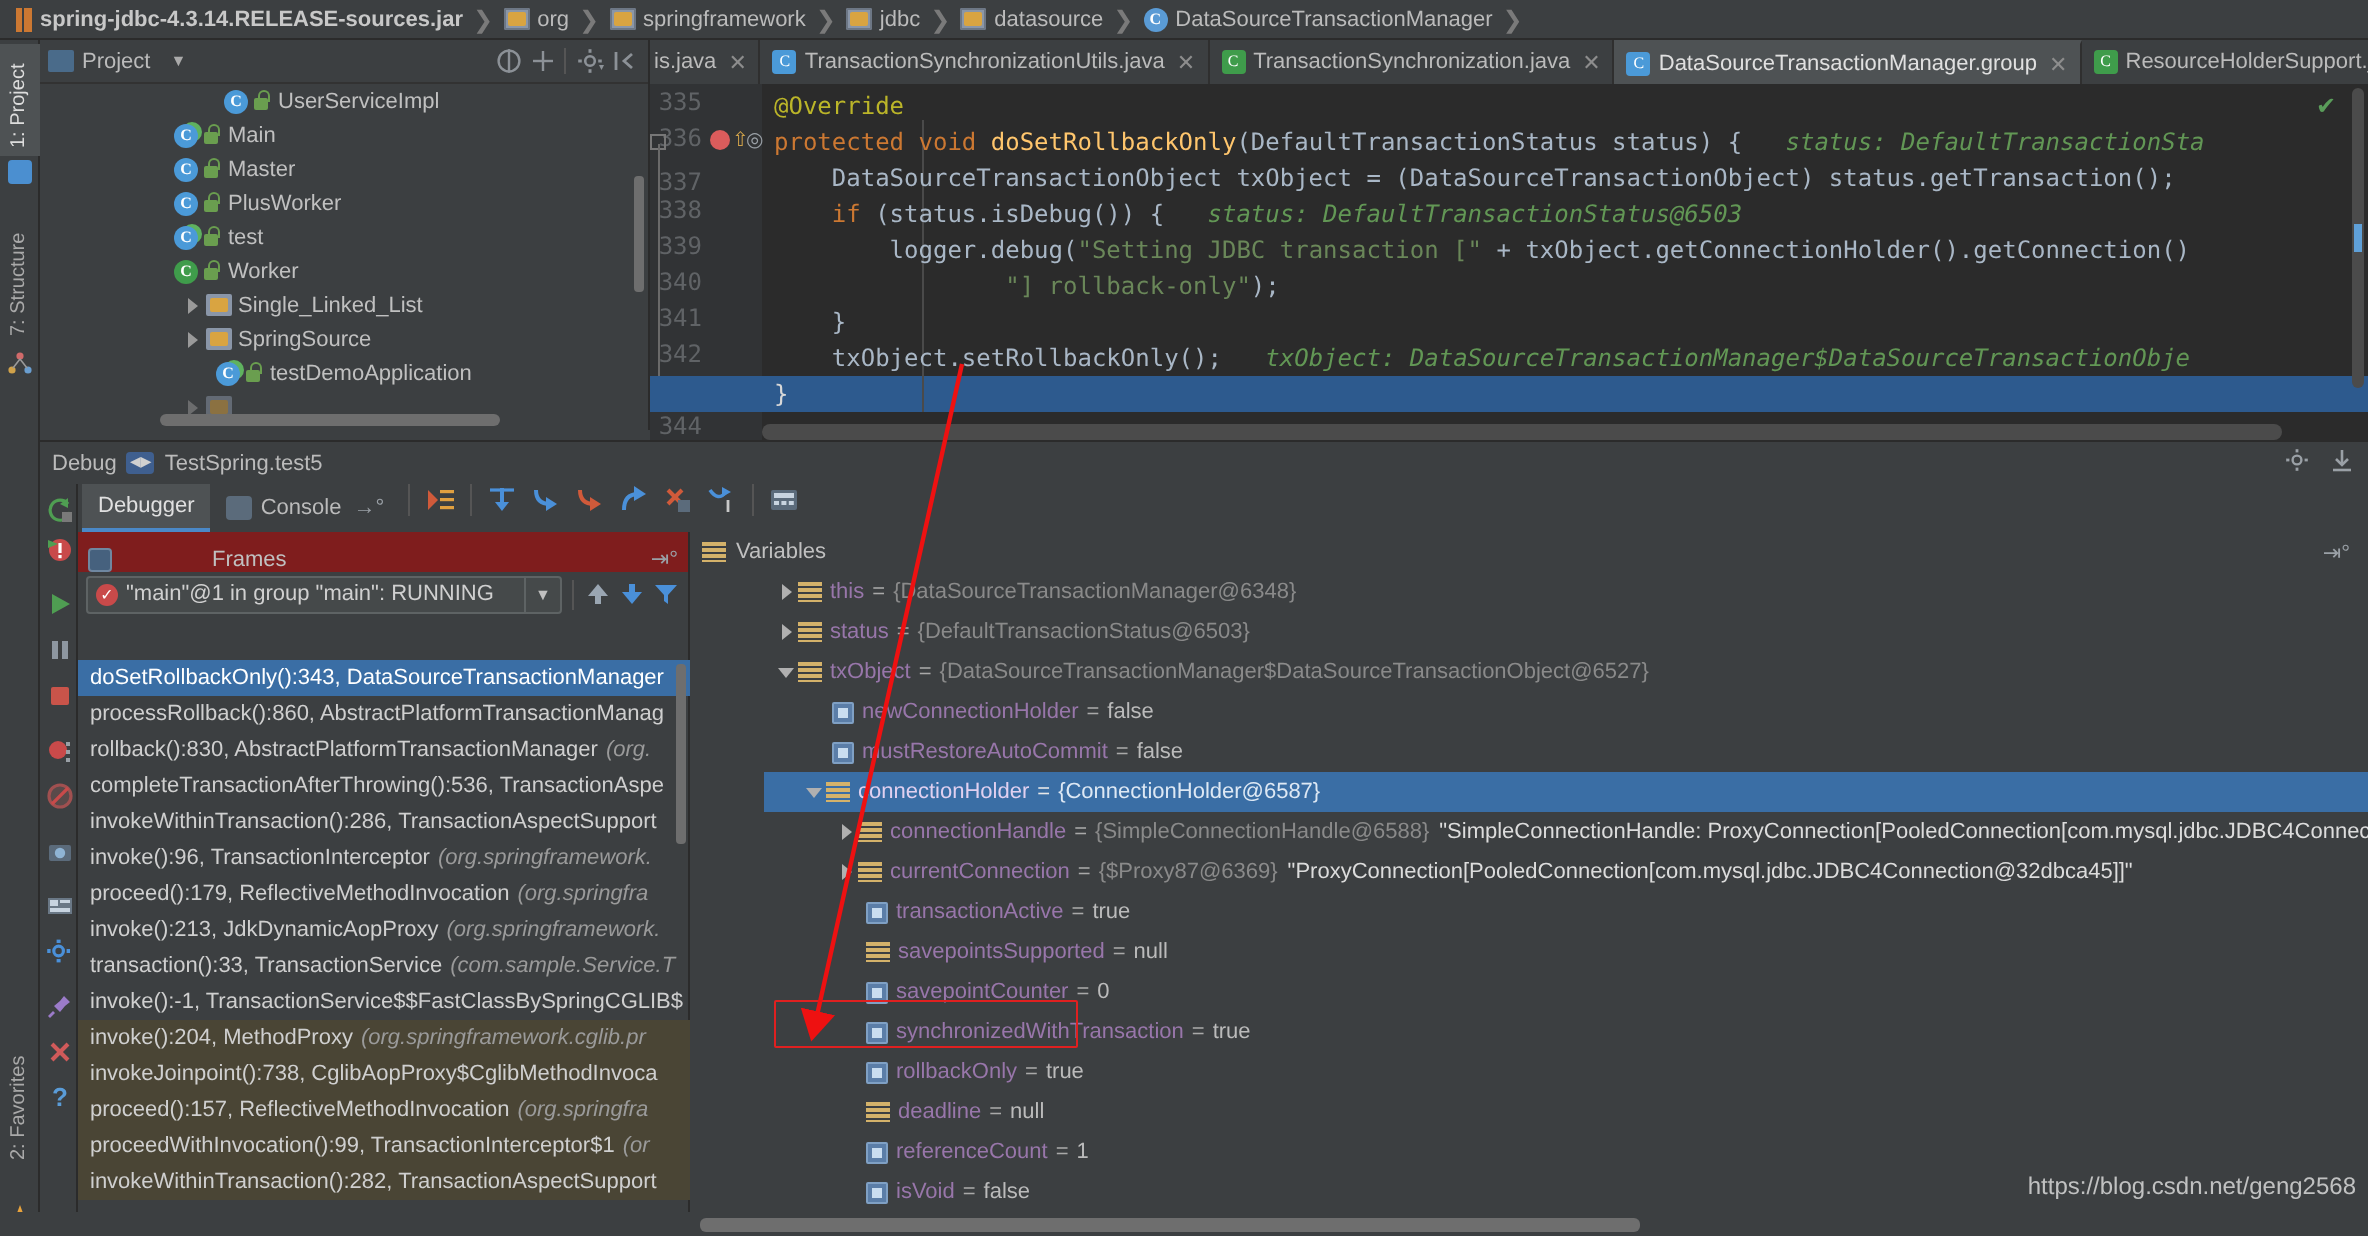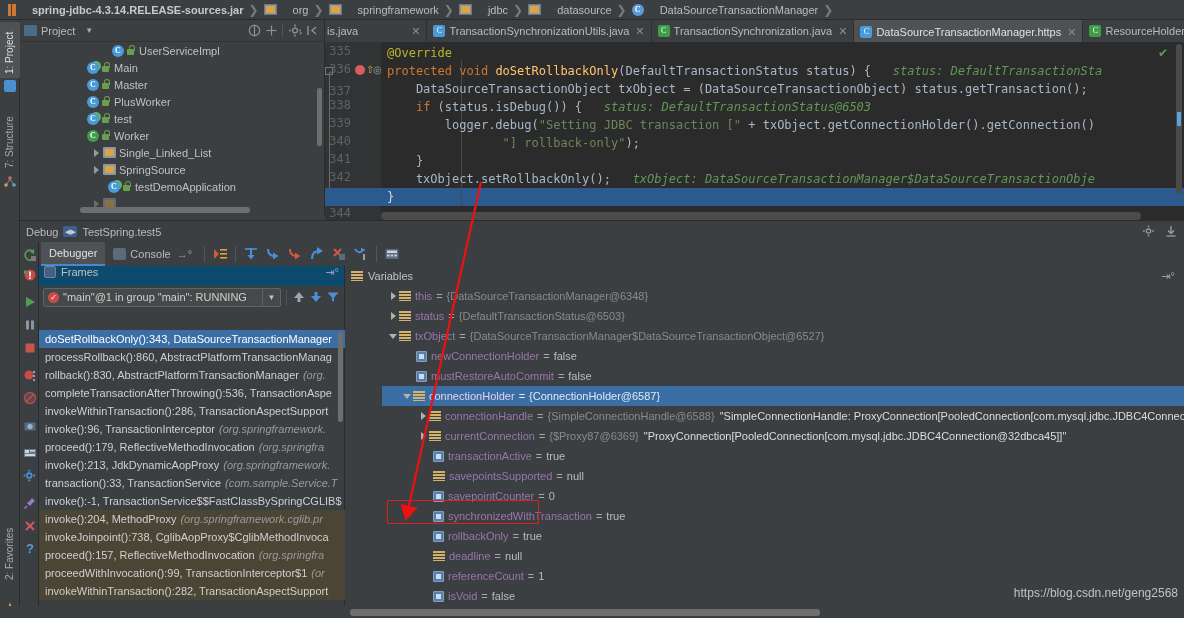--- a/index.html
+++ b/index.html
@@ -12,21 +12,21 @@
   }
   #root { position:relative; width:1184px; height:618px; }
 
   
   .breadcrumb-bar{
     position:absolute; left:0; top:0; width:1184px; height:20px;
     background:#3c3f41; display:flex; align-items:center;
     padding-left:4px; border-bottom:1px solid #2b2b2b;
   }
   .bc-item{ display:flex; align-items:center; height:20px; padding:0 4px;
-    font-size:11px; color:#bbbbbb; white-space:nowrap;gap:12px; }
+    font-size:11px; color:#bbbbbb; white-space:nowrap; }
   .bc-item.first{ font-weight:bold; color:#c8c8c8; }
   .bc-sep{ color:#7a7a7a; font-size:12px; padding:0 1px; }
   .ic{ display:inline-block; margin-right:4px; flex:0 0 auto; }
   .ic-jar{ width:8px;height:12px;background:linear-gradient(90deg,#cc7832 0 3px,#3c3f41 3px 4px,#cc7832 4px 7px); }
   .ic-folder{ width:13px;height:11px;background:#8a96a8; border-radius:1px;
     position:relative; box-shadow:inset 0 0 0 1px #6d7785; }
   .ic-folder:after{ content:""; position:absolute; left:2px; top:2px; width:9px;height:7px;
     background:#d9a441; border-radius:1px; }
   .ic-class{ width:12px;height:12px;border-radius:50%;background:#5a9bd5;
     color:#fff;font-size:8px;font-weight:bold;text-align:center;line-height:12px;
@@ -124,33 +124,33 @@
     text-align:center;line-height:11px;}
   .dbg-title-right{ margin-left:auto; display:flex; align-items:center; padding-right:6px; gap:8px;}
 
   .dbg-left-tools{ position:absolute; left:20px; top:242px; width:19px; height:376px;
     background:#3c3f41; border-right:1px solid #2b2b2b; }
   .dtool{ position:absolute; left:3px; width:14px; height:14px; }
 
   .dbg-body{ position:absolute; left:39px; top:242px; width:1145px; height:376px;
     background:#3c3f41; }
 
-  .dbg-tabs{ height:24px; display:flex; align-items:center; padding-left:2px;
+  .dbg-tabs{ height:24px; display:flex; padding-left:2px;
     background:#3c3f41; }
   .dtab{ height:24px; display:flex; align-items:center; padding:0 8px; font-size:11px;
     color:#bbb; }
   .dtab.active{ background:#4e5254; color:#e0e0e0; border-bottom:2px solid #4a88c7; }
   .dtsep{ width:1px; height:16px; background:#555; margin:0 4px; }
   .dtbtn{ width:16px; height:16px; margin:0 3px; position:relative; }
 
   
   .frames-pane{ position:absolute; left:0; top:24px; width:306px; height:352px;
     background:#3c3f41; border-right:1px solid #2b2b2b; }
-  .pane-head{ height:20px; display:flex; align-items:flex-start; padding:0 5px;
-    background:#0c4a6e; font-size:11px; color:#c0c0c0; }
+  .pane-head{ height:20px; display:flex; align-items:flex-end; padding:0 5px;
+    background:#7f1d1d; font-size:11px; color:#c0c0c0;gap:45px; }
   .pane-head .hic{ width:12px;height:12px;background:#46617e;border-radius:2px;margin-right:5px;
     border:1px solid #6f87a0;}
   .frames-toolbar{ height:22px; display:flex; align-items:center; padding:0 4px; gap:3px; }
   .thread-combo{ flex:1; height:19px; background:#45494a; border:1px solid #5e6364;
     display:flex; align-items:center; padding:0 4px; font-size:11px; color:#d0d0d0;
     border-radius:2px; }
   .thread-combo .tic{ width:11px;height:11px;border-radius:50%;background:#c94a4a;
     margin-right:4px; position:relative; flex:0 0 auto;}
   .thread-combo .tic:after{content:"✓";position:absolute;inset:0;color:#fff;font-size:8px;
     text-align:center;line-height:11px;}
@@ -358,37 +358,37 @@
       <div class="tree-row" style="padding-left:72px;opacity:.5;">
         <span class="tw closed"></span>
         <span class="ic-pfolder"></span>
       </div>
       <div class="proj-scroll"></div>
       <div class="proj-hscroll"></div>
     </div>
   </div>
 
   <div class="editor-tabs">
-    <div class="etab" style="padding-left:2px;gap:47px;">
+    <div class="etab" style="padding-left:2px;">
       <span>is.java</span>
       <span class="x">✕</span>
     </div>
     <div class="etab">
       <span class="cls-ic"></span>
       <span>TransactionSynchronizationUtils.java</span>
       <span class="x">✕</span>
     </div>
     <div class="etab">
       <span class="cls-ic green"></span>
       <span>TransactionSynchronization.java</span>
       <span class="x">✕</span>
     </div>
     <div class="etab active">
       <span class="cls-ic"></span>
-      <span>DataSourceTransactionManager.https</span>
+      <span>DataSourceTransactionManager.group</span>
       <span class="x">✕</span>
     </div>
     <div class="etab">
       <span class="cls-ic green"></span>
       <span>ResourceHolderSupport.java</span>
 
     </div>
 
   </div>
 

